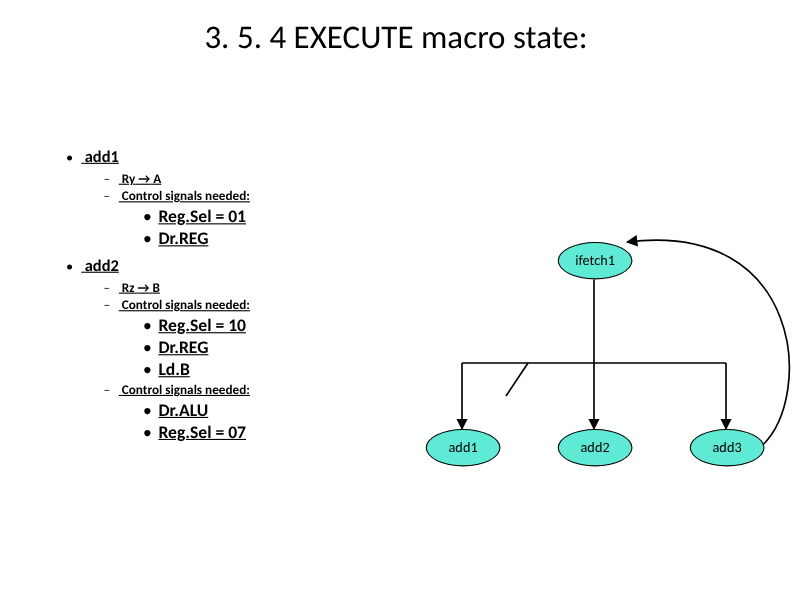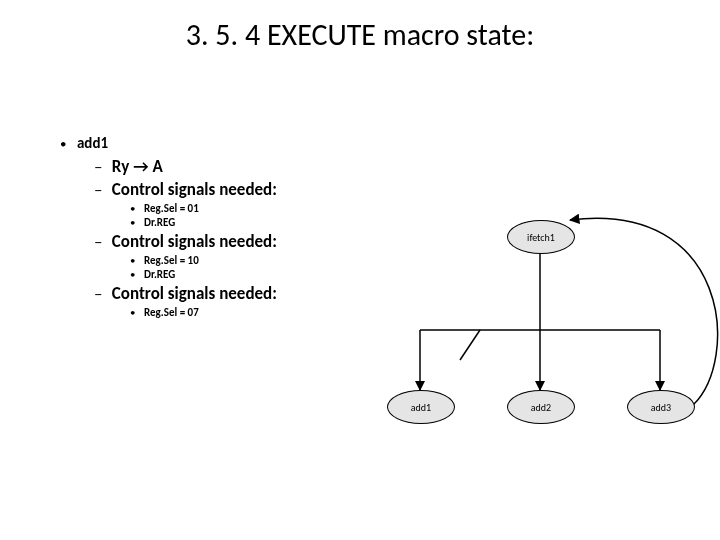--- a/index.html
+++ b/index.html
@@ -26,57 +26,58 @@
     font-size: 30px;
     line-height: 1.15;
     font-weight: 400;
   }
   .content {
     position: absolute;
     top: 128px;
     left: 60px;
     width: 350px;
     font-size: 13px;
+    text-decoration: underline;
   }
   .lvl1 {
     margin: 6px 0 4px 0;
   }
   .lvl1 .b { display:inline-block; width:14px; }
   .lvl1 .h { font-weight: 700; font-size:15px;}
   .lvl2 {
     margin: 2px 0 2px 34px;
-    font-size: 17px;
+    font-size: 12px;
   }
   .lvl2 .b { display:inline-block; width:14px; }
   .lvl2 .bold { font-weight: 700; }
   .lvl3 {
     margin: 1px 0 1px 70px;
-    font-size: 11px;
+    font-size: 16px;
   }
   .lvl3 .b { display:inline-block; width:14px; }
   .lvl3 .bold { font-weight: 700; }
   .arrow {
     font-weight: 700;
   }
   
   .diagram {
     position: absolute;
     top: 210px;
     left: 380px;
     width: 330px;
     height: 260px;
   }
   .oval {
     position: absolute;
     width: 66px;
     height: 32px;
     border: 1.5px solid #000;
     border-radius: 50% / 50%;
-    background: #e5e5e5;
-    font-size: 10px;
+    background: #5eead4;
+    font-size: 13px;
     display: flex;
     align-items: center;
     justify-content: center;
   }
   svg.edges {
     position: absolute;
     top: 0; left: 0;
     width: 330px;
     height: 260px;
     overflow: visible;
@@ -105,31 +106,45 @@
         <span>A</span>
       </span>
     </div>
     <div class="lvl2">
       <span class="b">–</span>
       <span class="bold">Control signals needed:</span>
     </div>
     <div class="lvl3"><span class="b">•</span><span class="bold">Reg.Sel = 01</span></div>
     <div class="lvl3"><span class="b">•</span><span class="bold">Dr.REG</span></div>
 
+    <div class="lvl1">
+      <span class="b">•</span>
+      <span class="h">add2</span>
+    </div>
+    <div class="lvl2">
+      <span class="b">–</span>
+      <span class="bold">
+        <span>Rz</span>
+        <span class="arrow">→</span>
+        <span>B</span>
+      </span>
+    </div>
     <div class="lvl2">
       <span class="b">–</span>
       <span class="bold">Control signals needed:</span>
     </div>
     <div class="lvl3"><span class="b">•</span><span class="bold">Reg.Sel = 10</span></div>
     <div class="lvl3"><span class="b">•</span><span class="bold">Dr.REG</span></div>
+    <div class="lvl3"><span class="b">•</span><span class="bold">Ld.B</span></div>
 
     <div class="lvl2">
       <span class="b">–</span>
       <span class="bold">Control signals needed:</span>
     </div>
+    <div class="lvl3"><span class="b">•</span><span class="bold">Dr.ALU</span></div>
     <div class="lvl3"><span class="b">•</span><span class="bold">Reg.Sel = 07</span></div>
 
   </div>
 
   <div class="diagram">
     <svg class="edges">
       <defs>
         <marker id="ah" viewBox="0 0 10 10" refX="9" refY="5" markerWidth="7" markerHeight="7" orient="auto-start-reverse">
           <path d="M 0 0 L 10 5 L 0 10 z" fill="#000"></path>
         </marker>

